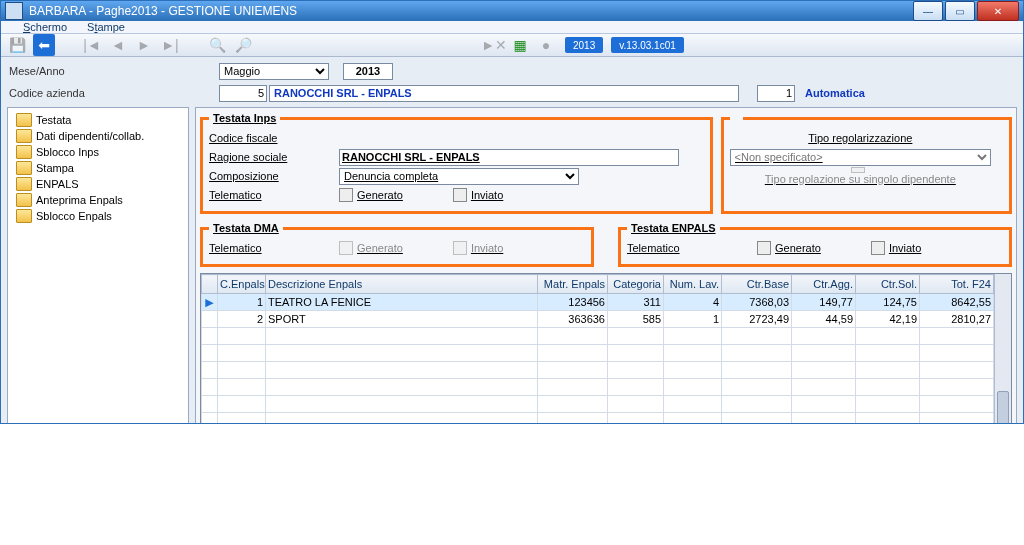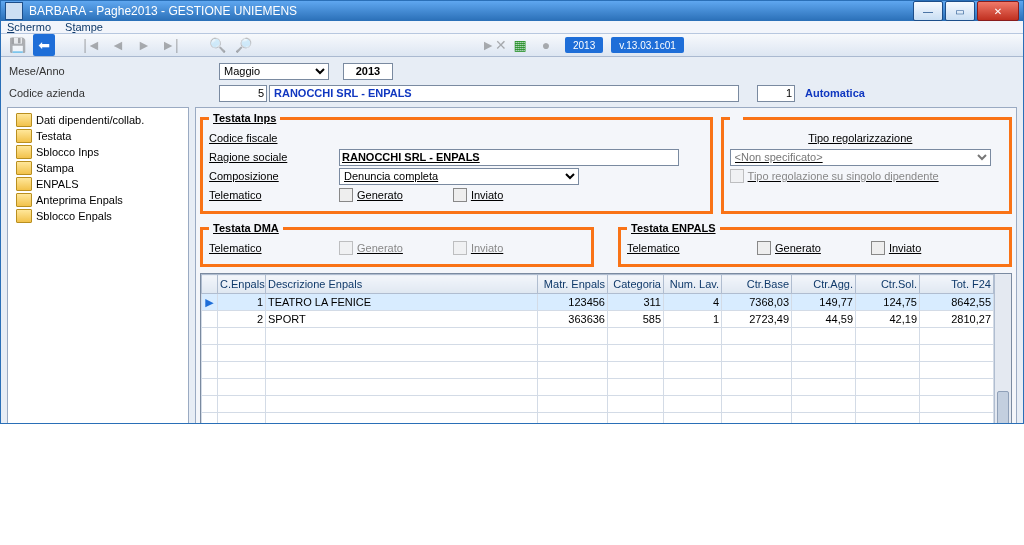--- a/index.html
+++ b/index.html
@@ -5,21 +5,21 @@
   html,body{margin:0;padding:0;font-family:"Segoe UI",Tahoma,Arial,sans-serif;font-size:11px;color:#000;background:#fff;}
   .window{width:1024px;height:424px;border:1px solid #2a6fb7;box-sizing:border-box;display:flex;flex-direction:column;background:#e7edf5;overflow:hidden;}
   
   .titlebar{height:28px;background:linear-gradient(#5fa7f0,#2a6fb7);display:flex;align-items:center;color:#fff;padding:0 4px;font-size:12px;}
   .titlebar .app-icon{width:16px;height:16px;background:#cddff3;border:1px solid #1c4e8a;margin-right:6px;}
   .titlebar .title{flex:1;}
   .win-btns{display:flex;gap:2px;}
   .win-btn{width:28px;height:18px;border:1px solid #1c4e8a;border-radius:2px;display:flex;align-items:center;justify-content:center;font-size:10px;color:#1c4e8a;background:linear-gradient(#f5faff,#c9def3);}
   .win-btn.close{background:linear-gradient(#f07a6a,#c03020);color:#fff;border-color:#8a1c1c;width:40px;}
   
-  .menubar{height:20px;background:#f2f5fb;border-bottom:1px solid #b7c7df;display:flex;align-items:center;padding:0 6px;gap:14px;}
+  .menubar{height:20px;background:#f2f5fb;border-bottom:1px solid #b7c7df;display:flex;align-items:center;padding:0 22px;gap:20px;}
   .menubar span{color:#103a6a;}
   .menubar span u{text-decoration:underline;}
   
   .toolbar{height:30px;background:linear-gradient(#f7f9fc,#dde6f2);border-bottom:1px solid #aab9d0;display:flex;align-items:center;padding:0 6px;gap:4px;}
   .tbtn{width:22px;height:22px;display:flex;align-items:center;justify-content:center;color:#555;font-size:14px;}
   .tbtn.disabled{opacity:.45;}
   .tbtn.blue{background:#1e6ed8;color:#fff;border-radius:2px;}
   .tspacer{width:18px;}
   .badge{height:16px;padding:0 8px;display:flex;align-items:center;font-size:10px;color:#fff;background:#1e6ed8;border-radius:2px;margin-left:4px;}
   
@@ -49,21 +49,21 @@
   table.grid th{background:linear-gradient(#f3f6fb,#dfe7f1);border:1px solid #b0bdd0;height:18px;font-weight:normal;color:#103a6a;padding:0 2px;white-space:nowrap;overflow:hidden;}
   table.grid td{border:1px solid #d3dbe6;height:16px;padding:0 2px;white-space:nowrap;overflow:hidden;}
   table.grid td.n, table.grid th.n{text-align:right;}
   table.grid tr.sel td{background:#d8ecff;}
   .rowhdr{width:14px;text-align:center;color:#1e6ed8;}
   .vscroll{width:16px;background:#e4e9f1;border-left:1px solid #b0bdd0;position:relative;}
   .vscroll .thumb{position:absolute;left:2px;right:2px;top:40%;height:40px;background:#c3cfdf;border:1px solid #8fa0b8;border-radius:2px;}
   .gridbody{flex:1;overflow:hidden;}
   .automatica{color:#1037c0;font-weight:bold;margin-left:10px;}
   .company{color:#1037c0;font-weight:bold;}
-  .smalltxt{color:#888;}
+  .smalltxt{color:#888;flex-direction:column;}
 </style>
 </head>
 <body>
 
 <div class="window">
 
   <div class="titlebar">
     <div class="app-icon"></div>
     <div class="title">BARBARA - Paghe2013 - GESTIONE UNIEMENS</div>
     <div class="win-btns">
@@ -116,27 +116,27 @@
         <div class="fbox company" style="flex:0 0 470px;padding:1px 4px;margin-left:2px">RANOCCHI SRL - ENPALS</div>
         <div style="width:18px"></div>
         <input type="text" class="f" style="width: 38px; text-align: right;" value="1">
         <span class="automatica">Automatica</span>
       </div>
     </div>
 
     <div class="main">
 
       <div class="tree">
+        <div class="tnode open">
+            <span class="ticon"></span>
+            <span>Testata</span>
+          </div>
         <div class="tnode">
             <span class="ticon"></span>
             <span>Dati dipendenti/collab.</span>
-          </div>
-        <div class="tnode open">
-            <span class="ticon"></span>
-            <span>Testata</span>
           </div>
         <div class="tnode">
             <span class="ticon"></span>
             <span>Sblocco Inps</span>
           </div>
         <div class="tnode">
             <span class="ticon"></span>
             <span>Stampa</span>
           </div>
         <div class="tnode">

